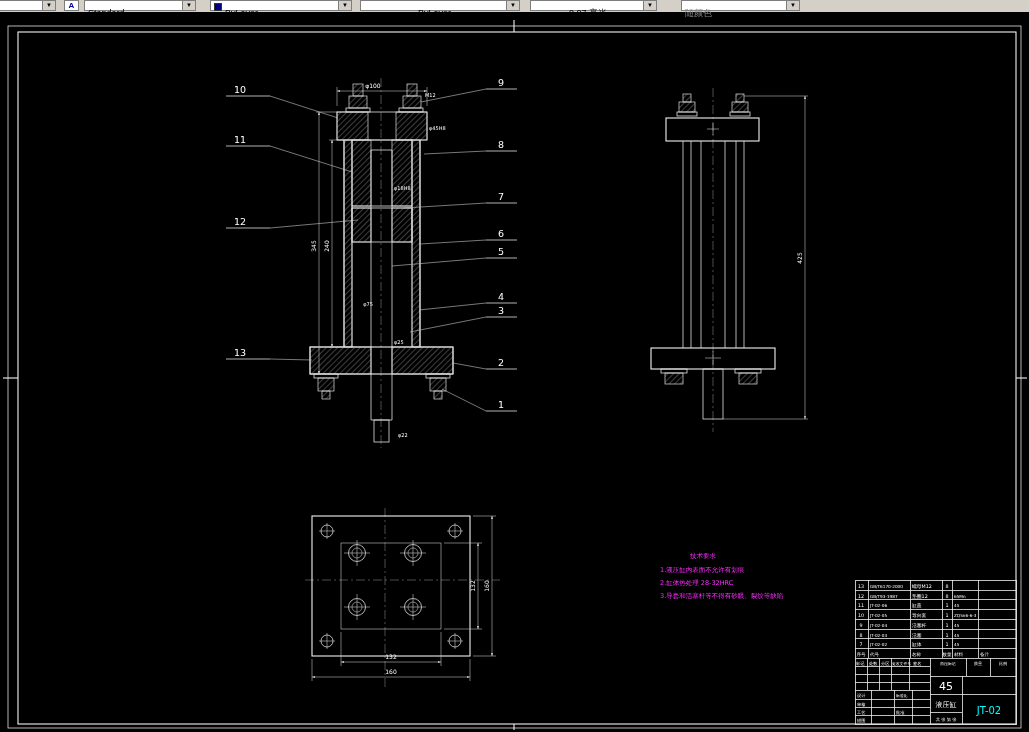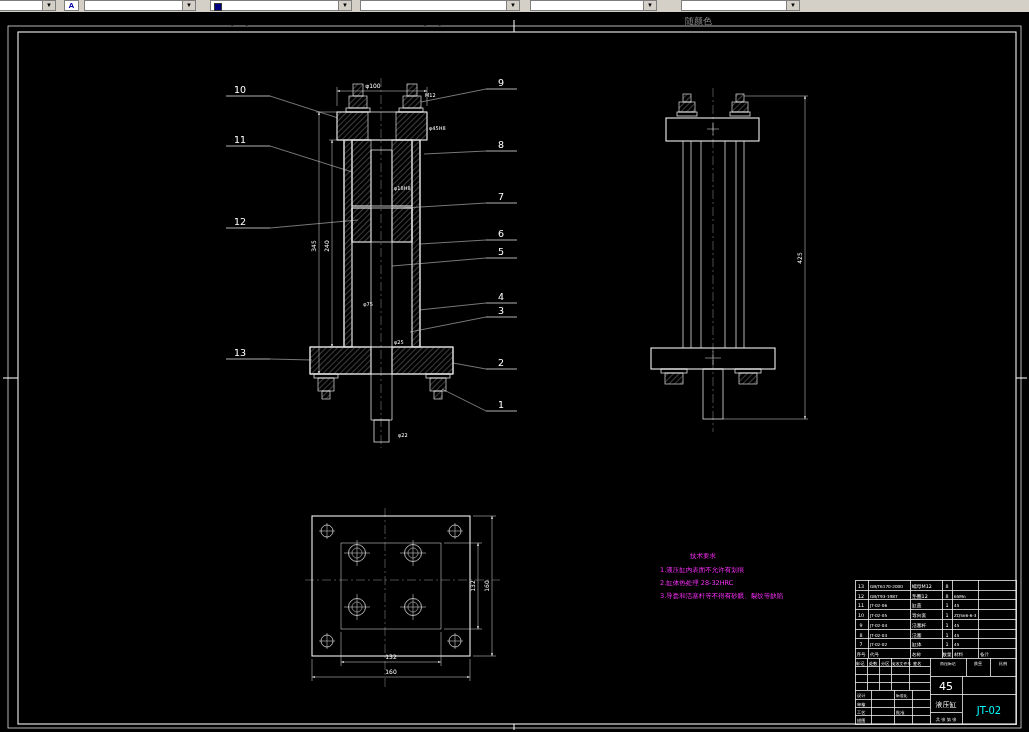--- a/index.html
+++ b/index.html
@@ -1,21 +1,21 @@
 <!DOCTYPE html>
 <html><head>
 <meta charset="utf-8">
 <style>
   html,body{margin:0;padding:0;background:#000;}
   body{width:1029px;height:732px;position:relative;overflow:hidden;font-family:"Liberation Sans",sans-serif;}
 
   
   .toolbar{position:absolute;top:0;left:0;width:1029px;height:12px;background:#d4d0c8;z-index:5;}
   .combo{position:absolute;top:0;height:11px;background:#fff;border:1px solid #7d7d7d;box-sizing:border-box;}
-  .combo .ctext{display:block;height:9px;line-height:9px;font-size:9px;color:#000;padding:16px 14px 0 3px;white-space:nowrap;overflow:hidden;}
+  .combo .ctext{display:block;height:9px;line-height:9px;font-size:9px;color:#000;padding:8px 14px 0 3px;white-space:nowrap;overflow:hidden;}
   .combo.center .ctext{text-align:center;}
   .combo .cbtn{position:absolute;right:0;top:0;width:12px;height:9px;background:#d4d0c8;border-left:1px solid #7d7d7d;font-size:6px;line-height:9px;text-align:center;color:#000;}
   .combo.disabled .ctext{color:#8a8a8a;}
   .swatch{position:absolute;left:3px;top:2px;width:6px;height:6px;background:#000080;border:1px solid #333;}
   .combo.swatched .ctext{padding-left:14px;}
   .tb-icon{position:absolute;left:64px;top:0;width:15px;height:11px;background:#fff;border:1px solid #7d7d7d;box-sizing:border-box;font-size:8px;line-height:9px;text-align:center;color:#0000a0;font-weight:bold;}
 
   
   svg{position:absolute;top:12px;left:0;background:#000;}
   .w{stroke:#f2f2f2;stroke-width:1.1;fill:none;}

